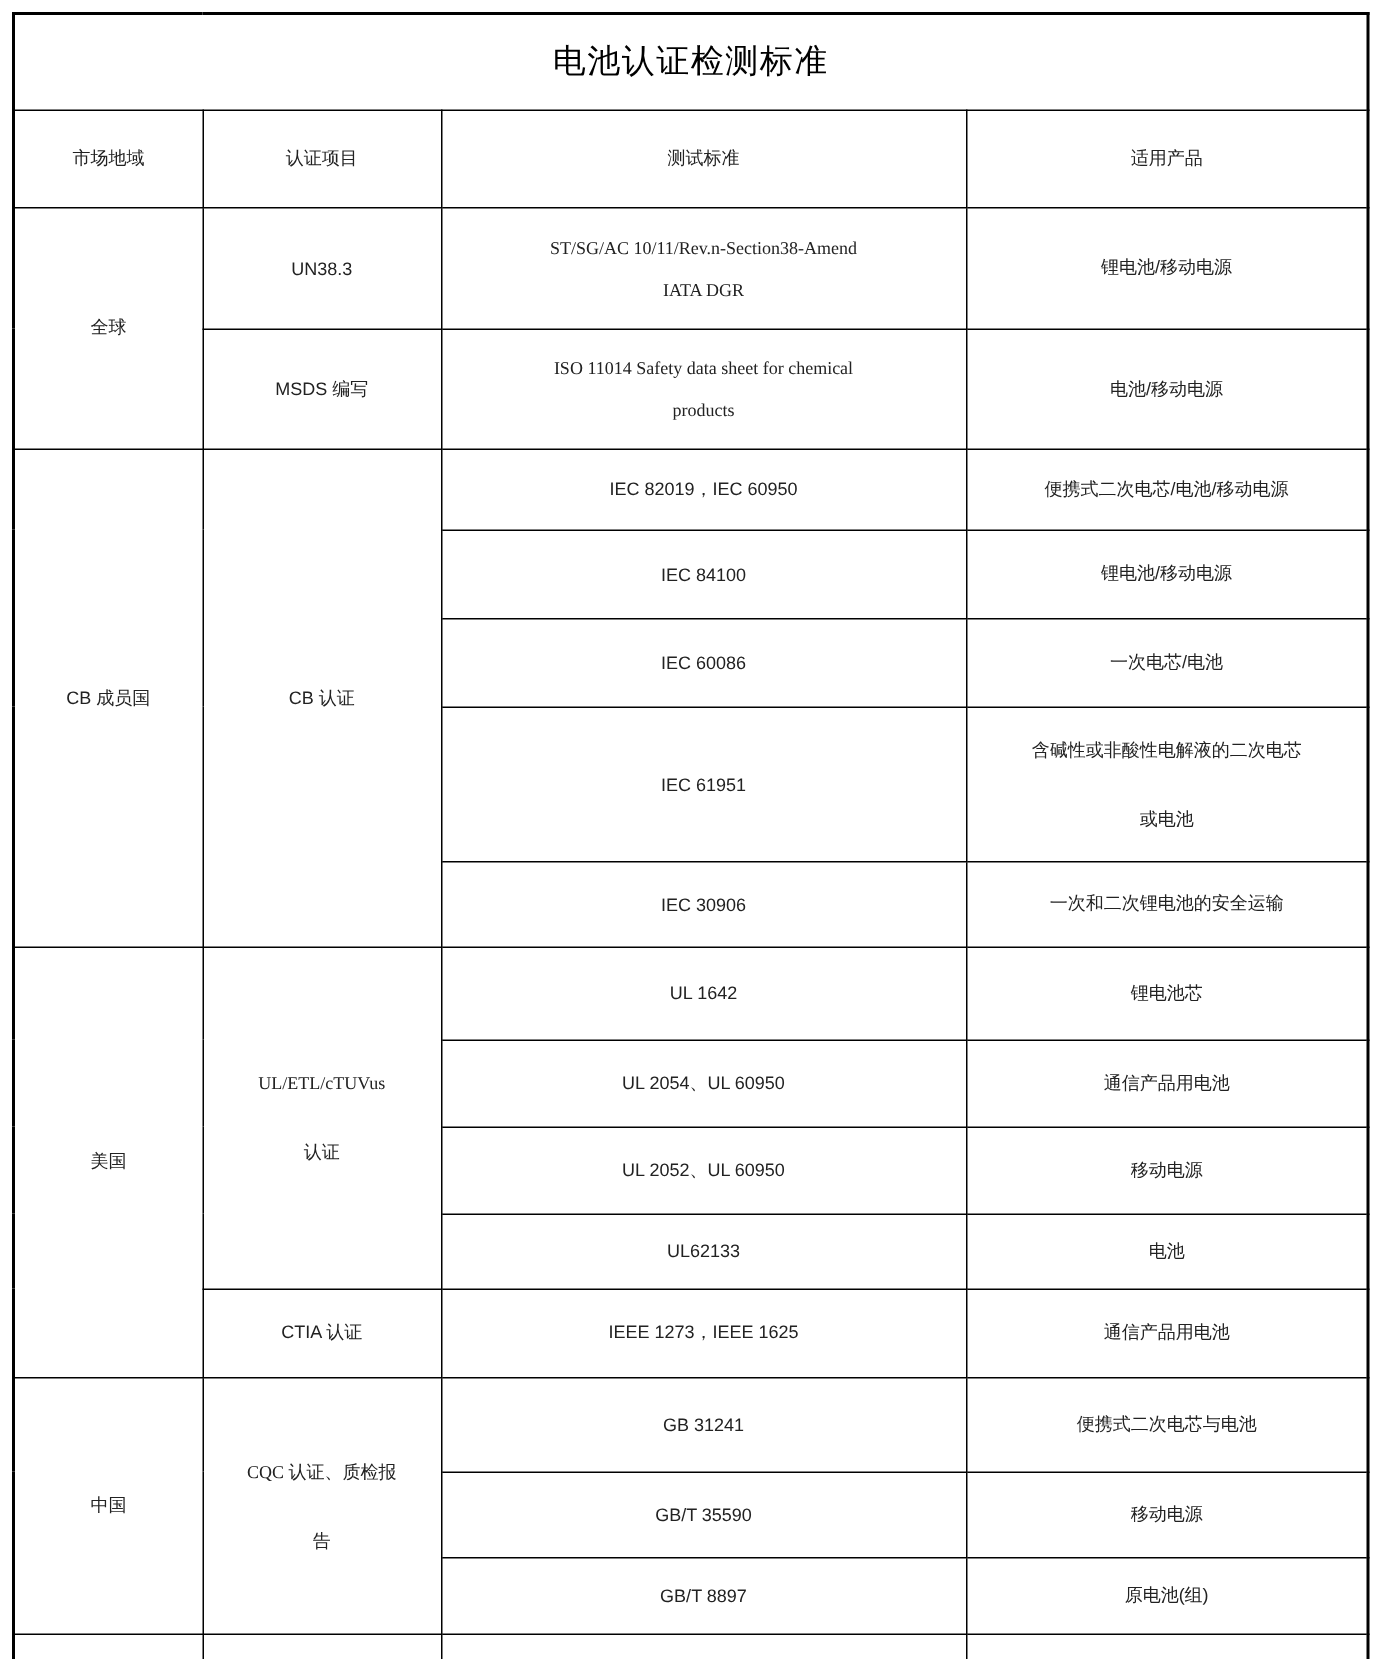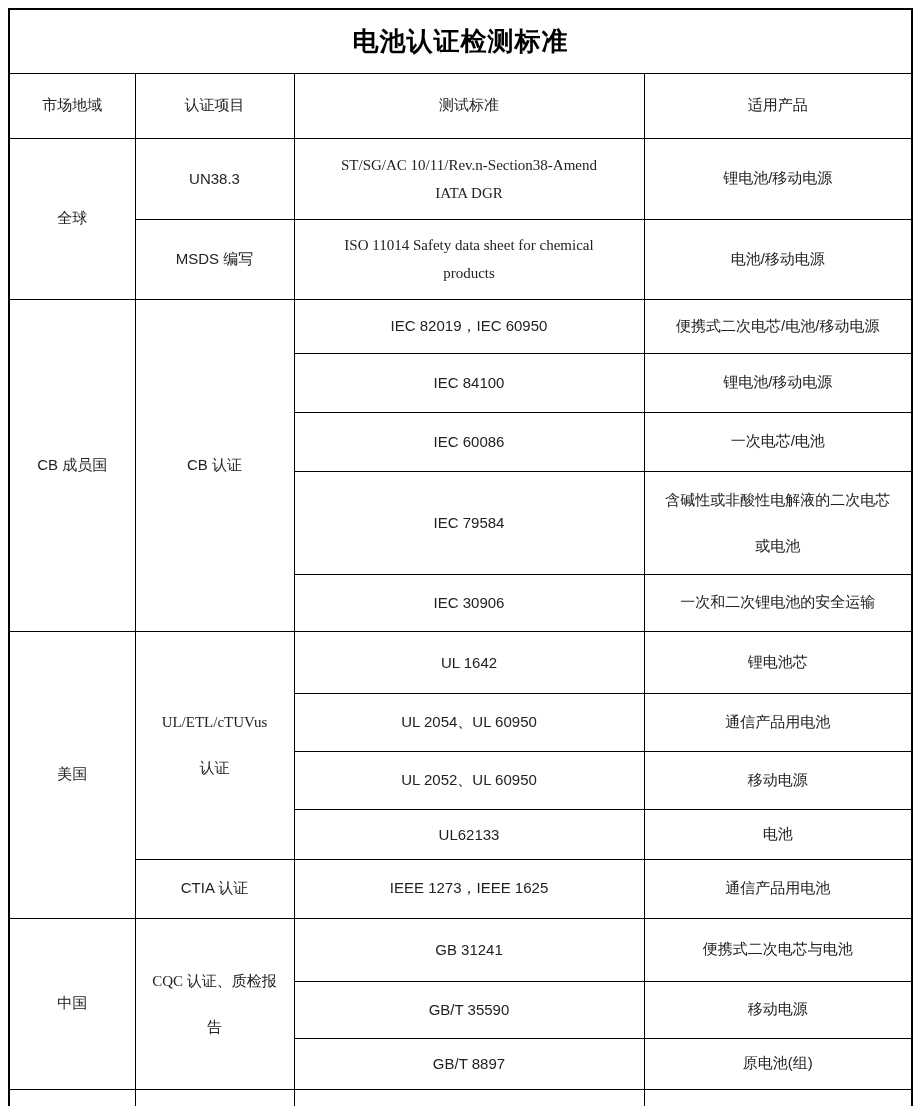--- a/index.html
+++ b/index.html
@@ -20,27 +20,27 @@
   table.cert-table {
     border-collapse: collapse;
     table-layout: fixed;
     width: 903px;
     border: 2px solid #000000;
   }
   .cert-table td {
     border: 1px solid #000000;
     text-align: center;
     vertical-align: middle;
-    font-size: 15px;
+    font-size: 12px;
     padding: 2px 8px;
     overflow: hidden;
   }
   .title-row td {
-    font-size: 26px;
-    font-weight: bold;
+    font-size: 22px;
+    font-weight: normal;
     color: #000000;
     letter-spacing: 1px;
   }
   
   .line { white-space: nowrap; font-family: Liberation Serif, serif; }
   .lines-en .line { line-height: 28px; }
   .lines-cjk .line { line-height: 46px; }
   
   .partial-row td { border-bottom: none; }
 </style>
@@ -94,21 +94,21 @@
     </tr>
     <tr style="height:59px">
       <td>IEC 84100</td>
       <td>锂电池/移动电源</td>
     </tr>
     <tr style="height:59px">
       <td>IEC 60086</td>
       <td>一次电芯/电池</td>
     </tr>
     <tr style="height:103px">
-      <td>IEC 79584</td>
+      <td>IEC 61951</td>
       <td class="lines-cjk">
         <div class="line">含碱性或非酸性电解液的二次电芯</div>
         <div class="line">或电池</div>
       </td>
     </tr>
     <tr style="height:57px">
       <td>IEC 30906</td>
       <td>一次和二次锂电池的安全运输</td>
     </tr>
 

